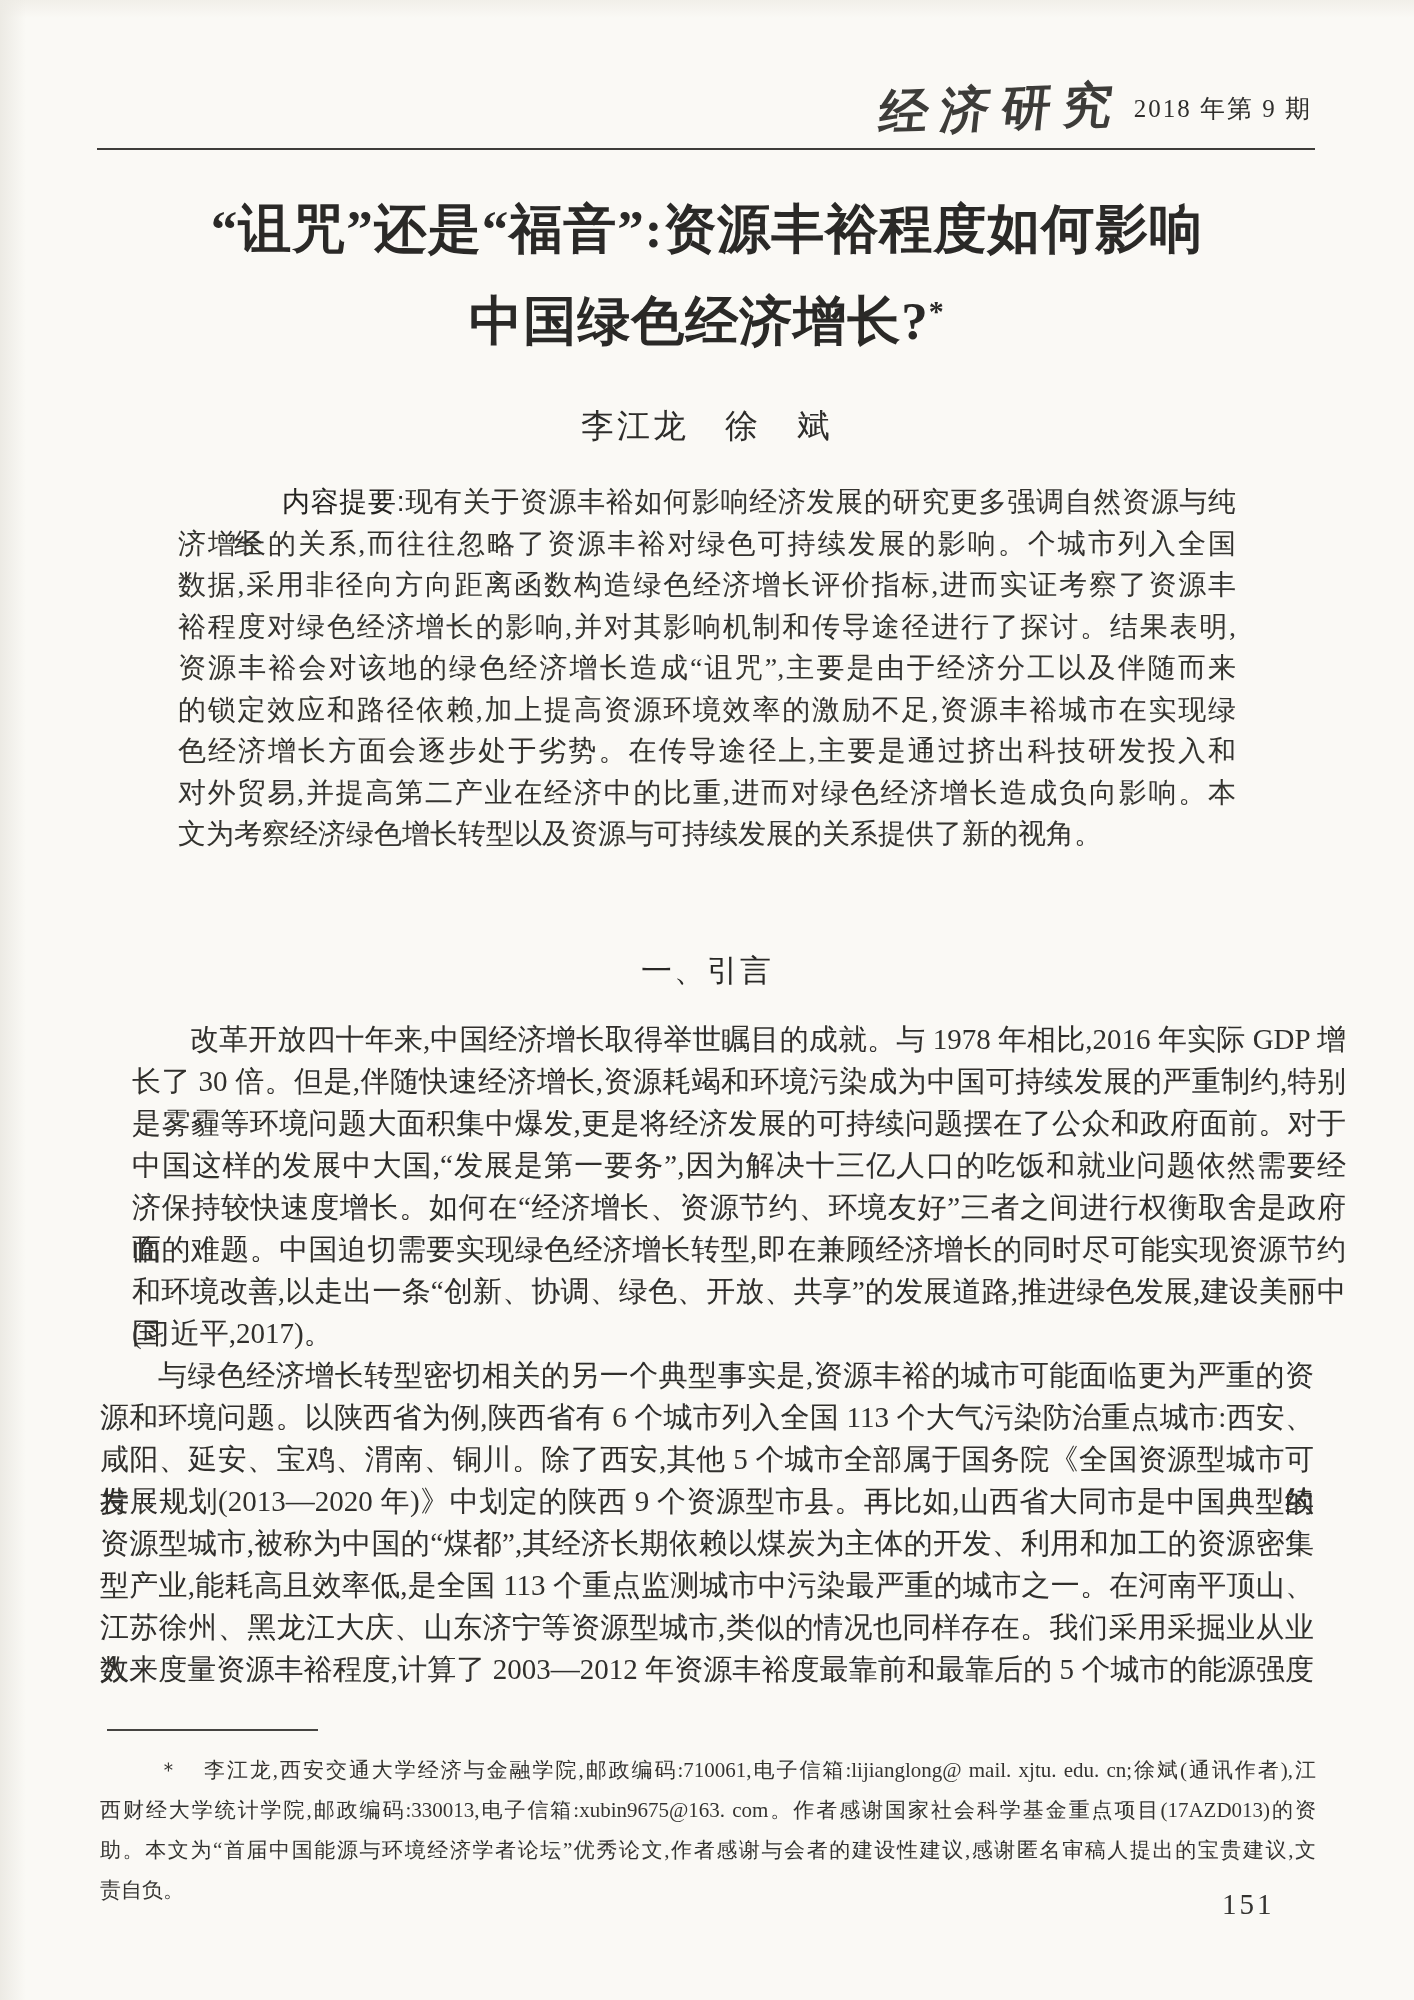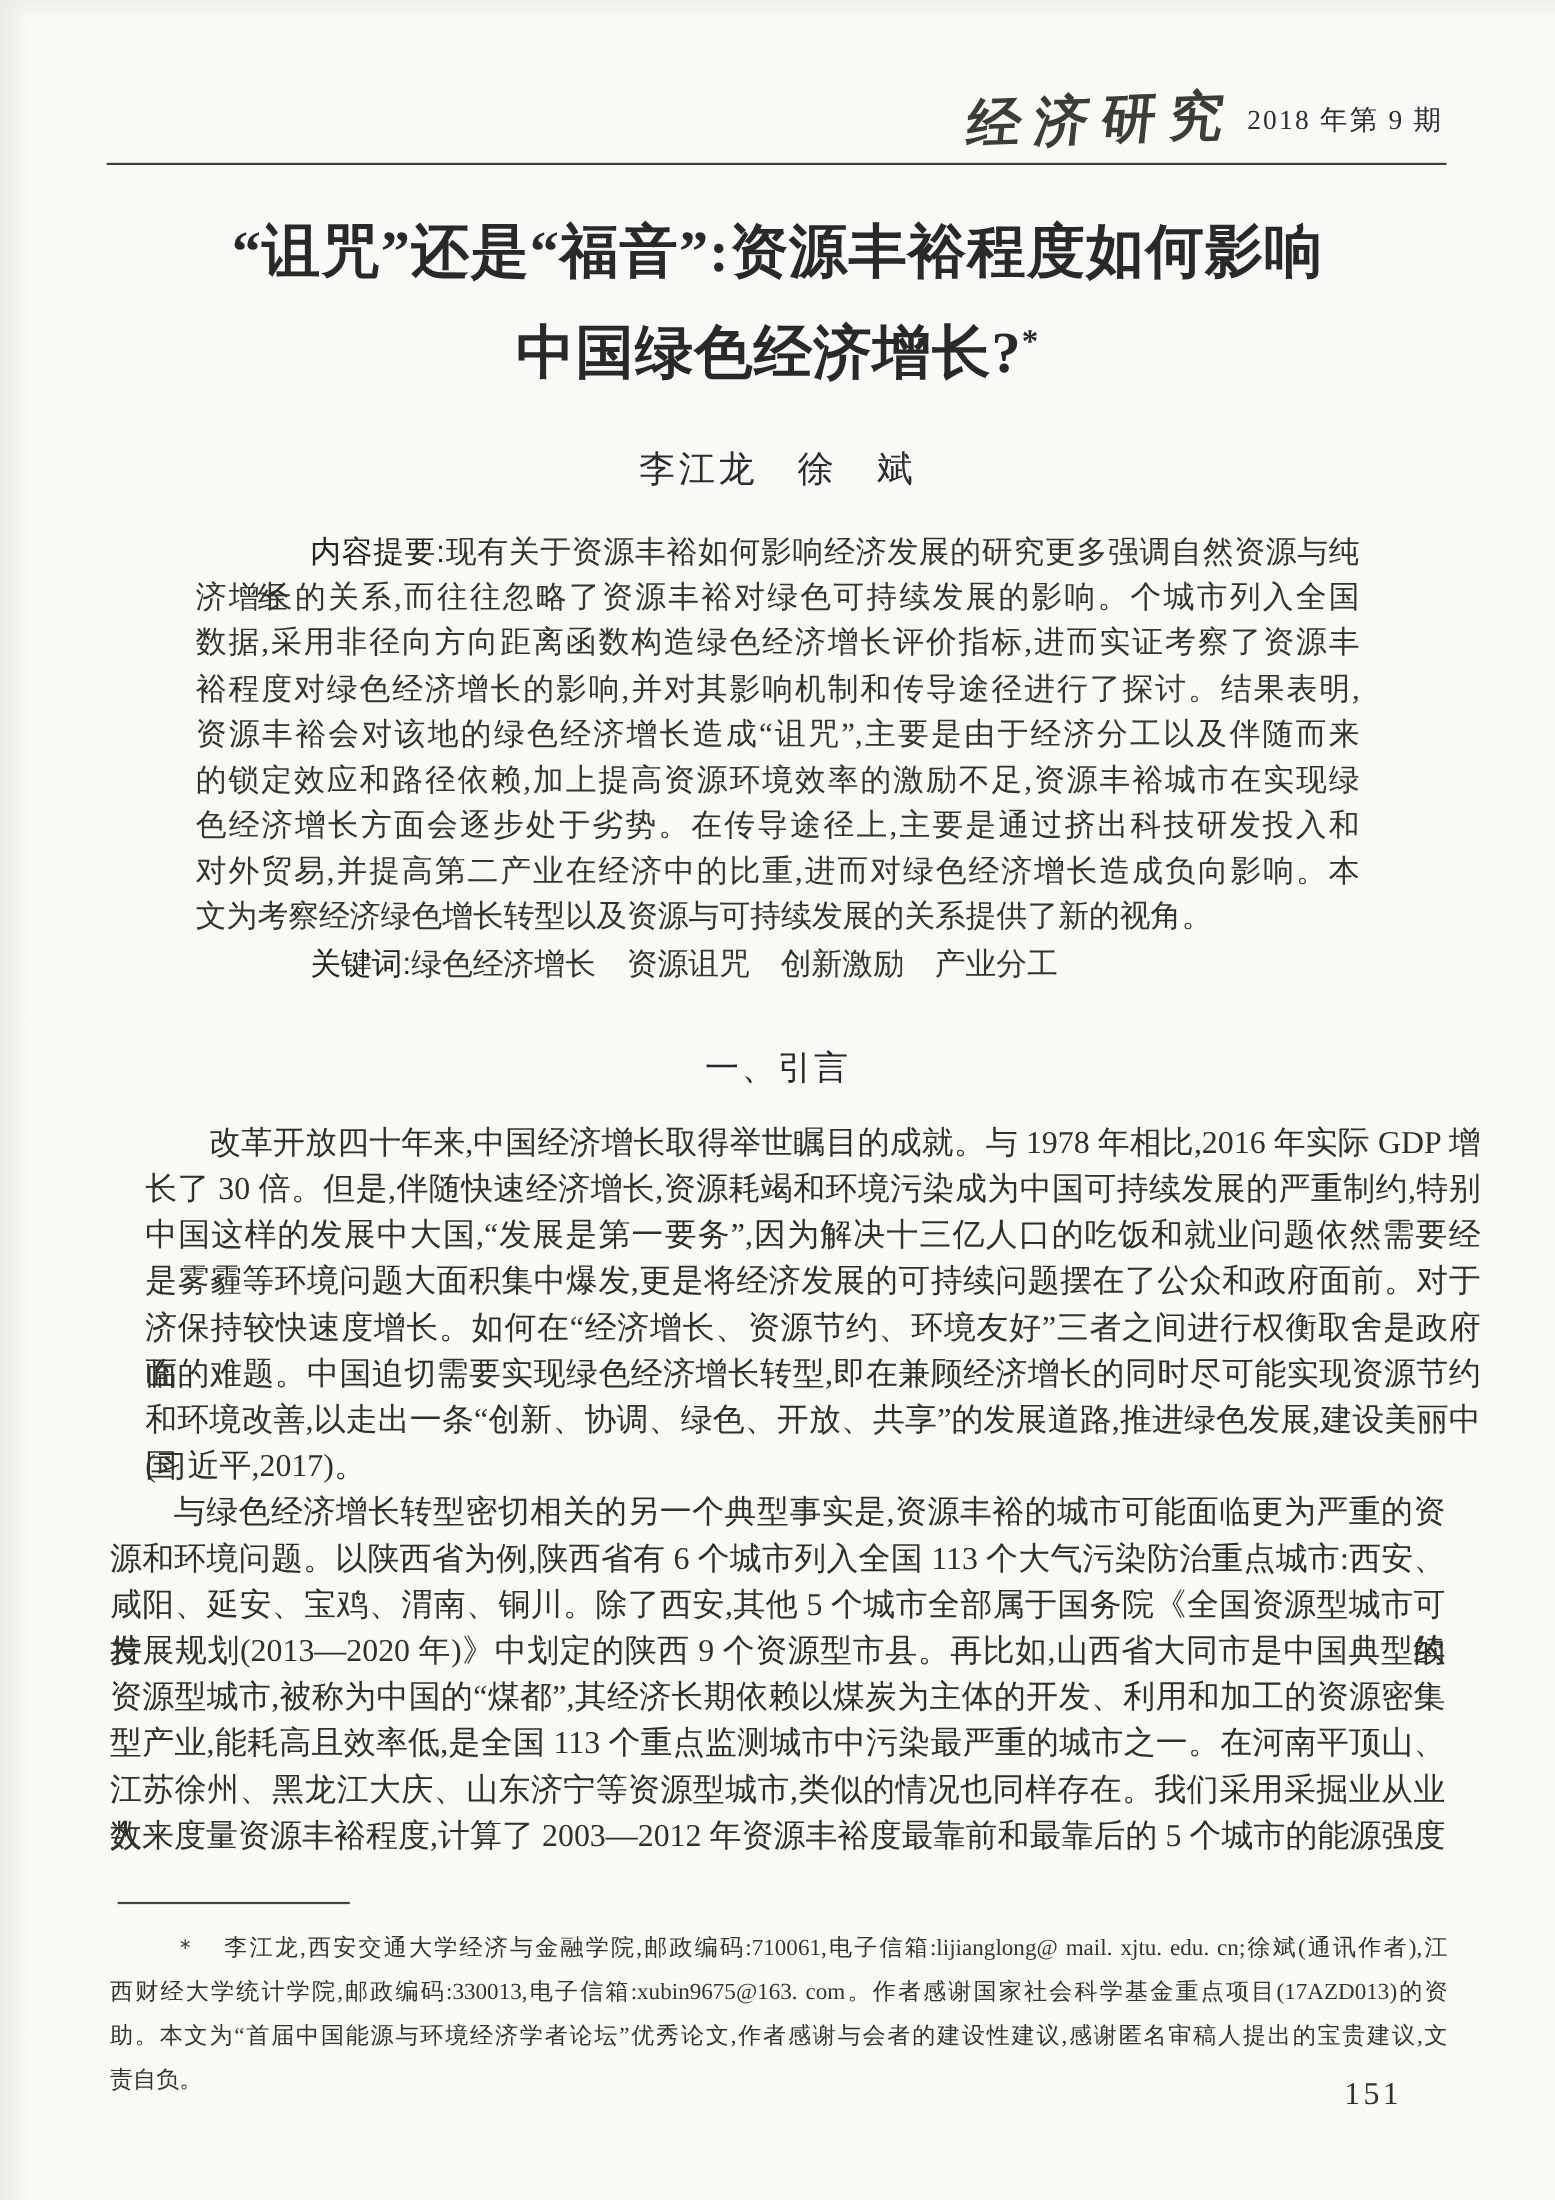--- a/index.html
+++ b/index.html
@@ -77,30 +77,29 @@
   <div class="abs abstract">
     <div class="ln j ind"><span class="blk-label">内容提要:</span><span>现有关于资源丰裕如何影响经济发展的研究更多强调自然资源与纯经</span></div>
     <div class="ln j">济增长的关系,而往往忽略了资源丰裕对绿色可持续发展的影响。个城市列入全国</div>
     <div class="ln j">数据,采用非径向方向距离函数构造绿色经济增长评价指标,进而实证考察了资源丰</div>
     <div class="ln j">裕程度对绿色经济增长的影响,并对其影响机制和传导途径进行了探讨。结果表明,</div>
     <div class="ln j">资源丰裕会对该地的绿色经济增长造成“诅咒”,主要是由于经济分工以及伴随而来</div>
     <div class="ln j">的锁定效应和路径依赖,加上提高资源环境效率的激励不足,资源丰裕城市在实现绿</div>
     <div class="ln j">色经济增长方面会逐步处于劣势。在传导途径上,主要是通过挤出科技研发投入和</div>
     <div class="ln j">对外贸易,并提高第二产业在经济中的比重,进而对绿色经济增长造成负向影响。本</div>
     <div class="ln l">文为考察经济绿色增长转型以及资源与可持续发展的关系提供了新的视角。</div>
-    <div class="ln l ind"><span class="blk-label">关键词:</span><span>绿色经济增长　资源诅咒　创新激励　产业分工</span></div>
   </div>
 
   <div class="abs heading">一、引言</div>
 
   <div class="abs body-par par1">
     <div class="ln j bind">改革开放四十年来,中国经济增长取得举世瞩目的成就。与 1978 年相比,2016 年实际 GDP 增</div>
     <div class="ln j">长了 30 倍。但是,伴随快速经济增长,资源耗竭和环境污染成为中国可持续发展的严重制约,特别</div>
+    <div class="ln j">是雾霾等环境问题大面积集中爆发,更是将经济发展的可持续问题摆在了公众和政府面前。对于</div>
     <div class="ln j">中国这样的发展中大国,“发展是第一要务”,因为解决十三亿人口的吃饭和就业问题依然需要经</div>
-    <div class="ln j">是雾霾等环境问题大面积集中爆发,更是将经济发展的可持续问题摆在了公众和政府面前。对于</div>
     <div class="ln j">济保持较快速度增长。如何在“经济增长、资源节约、环境友好”三者之间进行权衡取舍是政府面</div>
     <div class="ln j">临的难题。中国迫切需要实现绿色经济增长转型,即在兼顾经济增长的同时尽可能实现资源节约</div>
     <div class="ln j">和环境改善,以走出一条“创新、协调、绿色、开放、共享”的发展道路,推进绿色发展,建设美丽中国</div>
     <div class="ln l">(习近平,2017)。</div>
   </div>
 
   <div class="abs body-par par2">
     <div class="ln j bind">与绿色经济增长转型密切相关的另一个典型事实是,资源丰裕的城市可能面临更为严重的资</div>
     <div class="ln j">源和环境问题。以陕西省为例,陕西省有 6 个城市列入全国 113 个大气污染防治重点城市:西安、</div>
     <div class="ln j">咸阳、延安、宝鸡、渭南、铜川。除了西安,其他 5 个城市全部属于国务院《全国资源型城市可持续</div>

